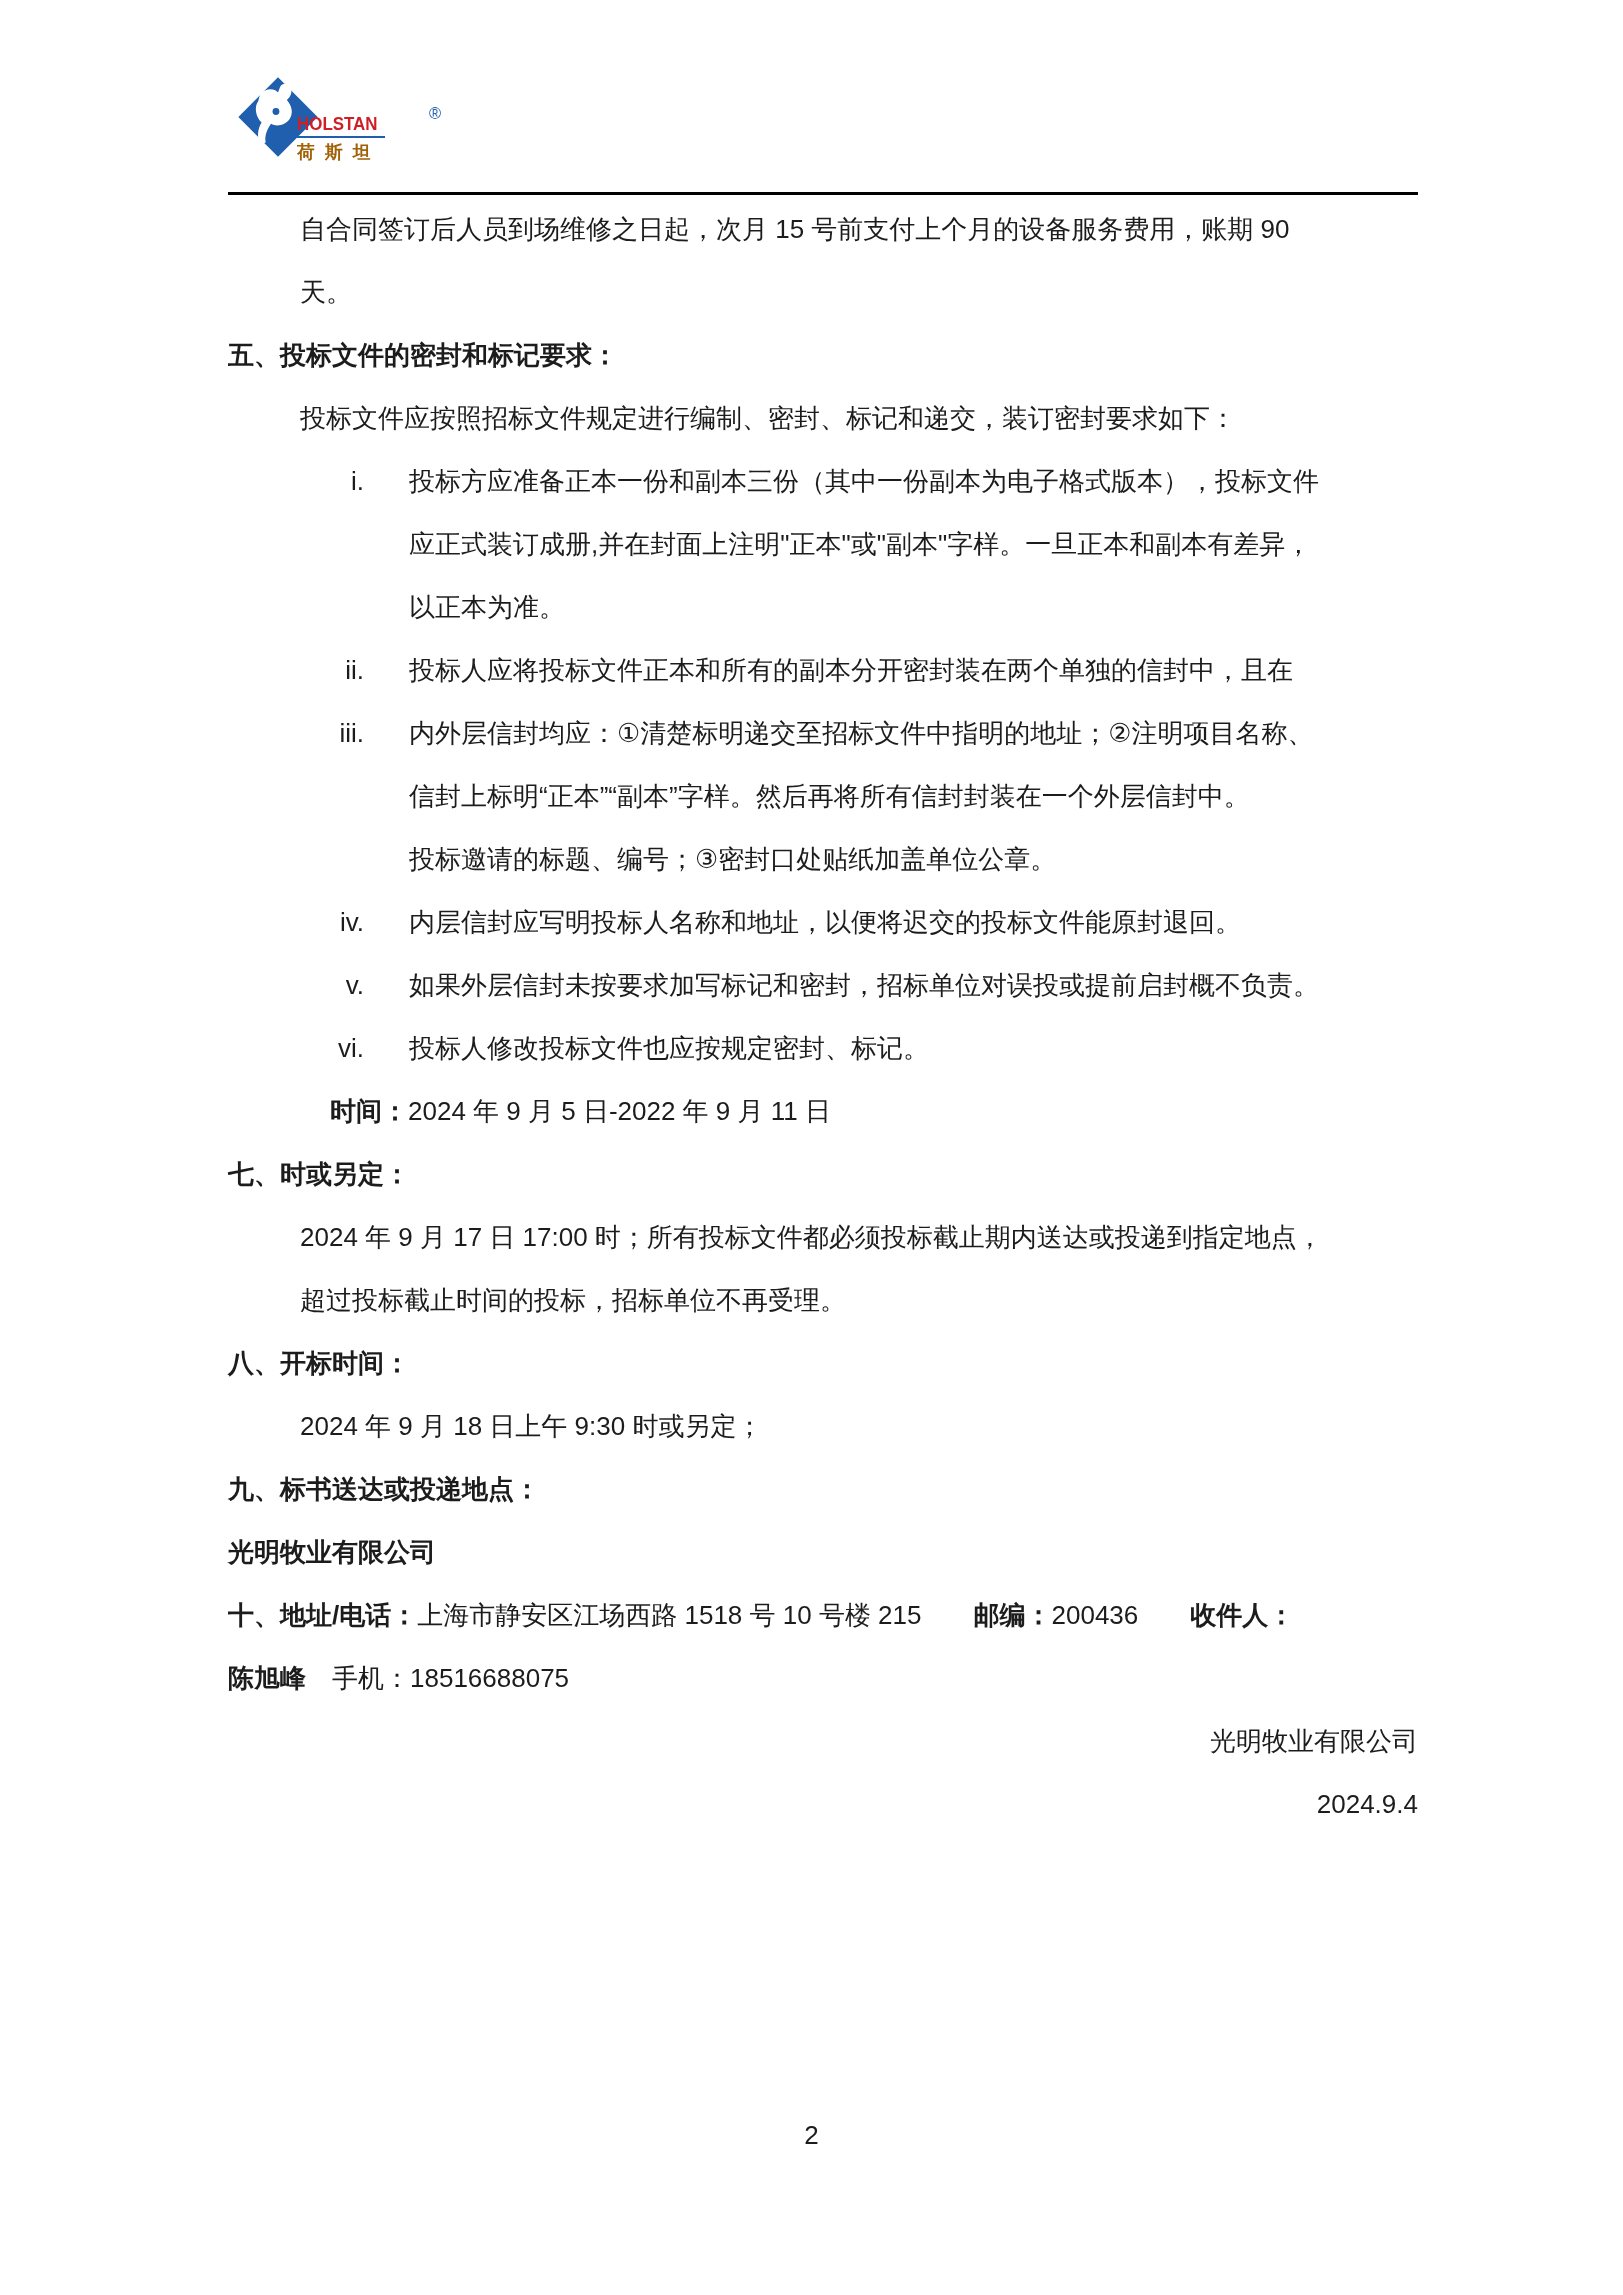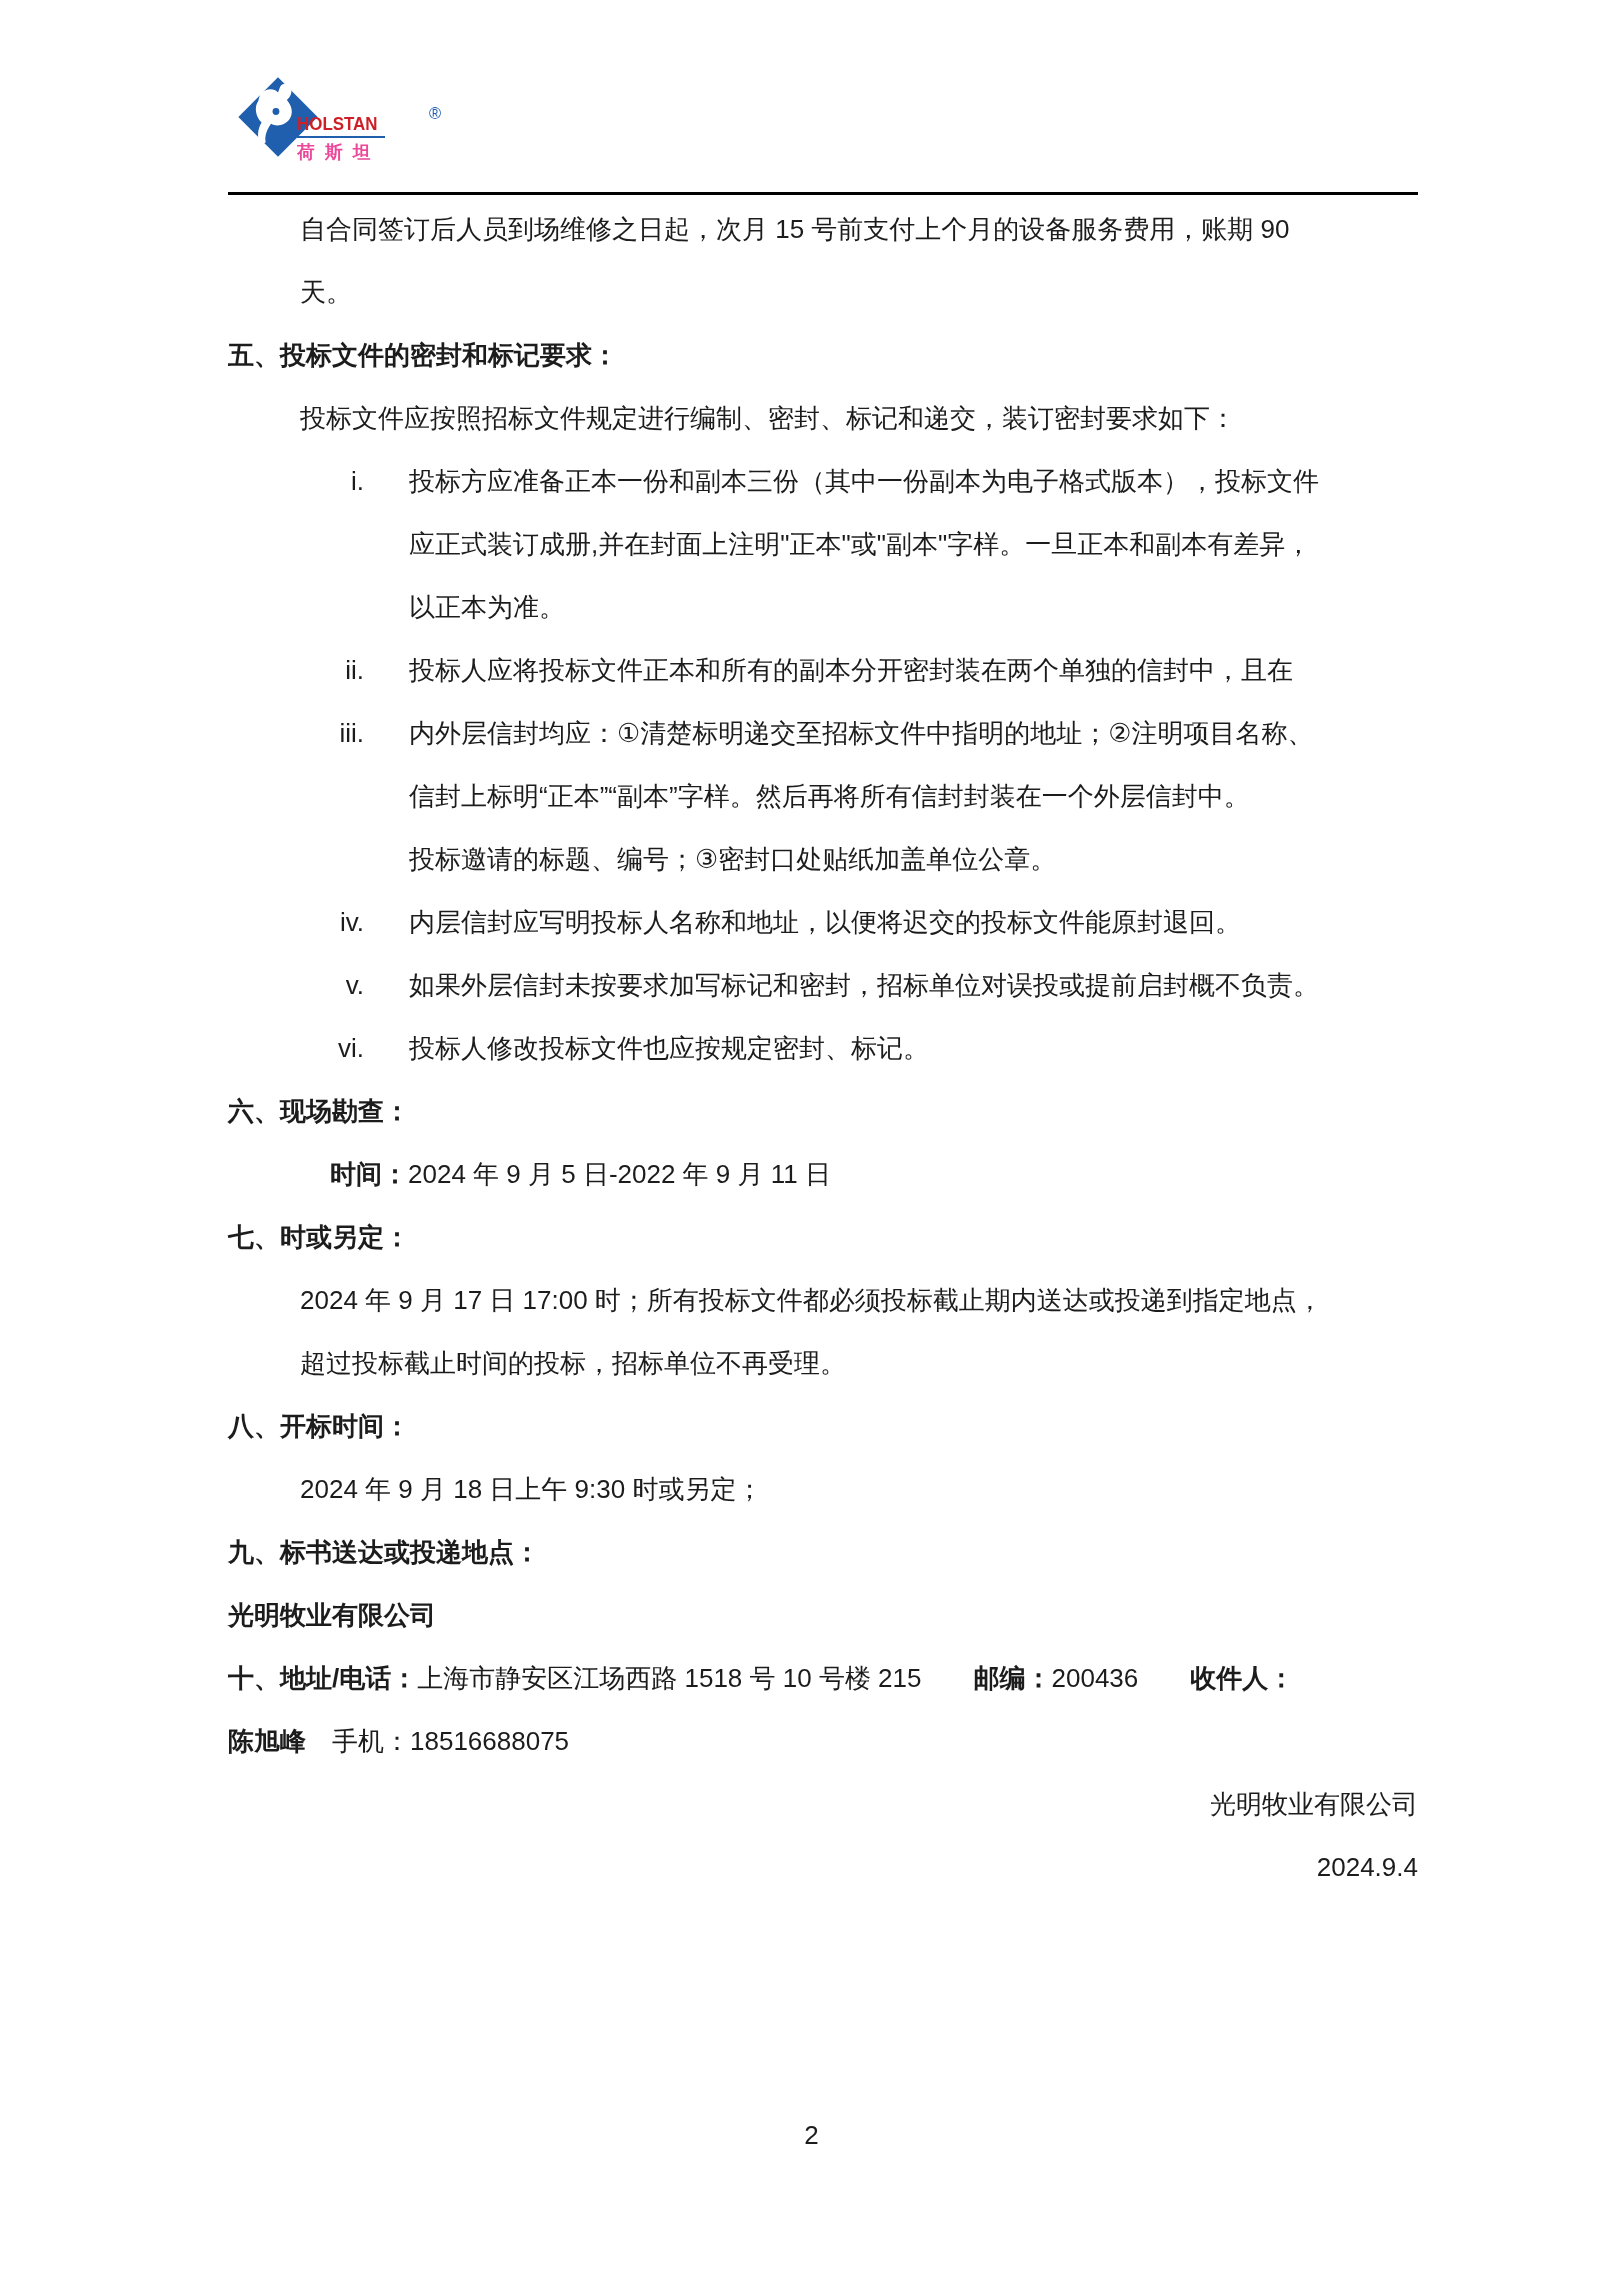--- a/index.html
+++ b/index.html
@@ -14,21 +14,21 @@
   
   .logo{position:absolute;left:237px;top:65px;width:205px;height:109px;text-decoration:underline;}
   .logo-mark{position:absolute;left:0;top:11px;width:82px;height:82px;}
   .logo-text{position:absolute;left:60px;top:48px;}
   .brand-row{position:relative;display:inline-block;border-bottom:2px solid #1f5fae;padding-bottom:1.4px;}
   .brand{
     color:#cf1f26;font-weight:bold;font-size:18.4px;letter-spacing:0px;
     transform:scaleX(.92);transform-origin:left;display:inline-block;white-space:nowrap;
   }
   .reg{position:absolute;left:132px;top:-9.5px;color:#1f5fae;font-size:16.4px;font-weight:normal;}
-  .cn{margin-top:2px;color:#ec4899;font-size:17.7px;font-weight:bold;letter-spacing:10.2px;white-space:nowrap;}
+  .cn{margin-top:2px;color:#a16207;font-size:17.7px;font-weight:bold;letter-spacing:10.2px;white-space:nowrap;}
   
   .rule{position:absolute;left:228px;top:192px;width:1190px;height:3.4px;background:#000;}
   
   .content{
     position:absolute;left:228px;top:198px;width:1190px;
     font-size:26px;
   }
   .line{position:relative;height:63px;line-height:63px;white-space:nowrap;}
   .line.body{padding-left:72px;}
   .line.sub{padding-left:102px;}
@@ -75,21 +75,20 @@
       <div class="line list"><span class="marker">i.</span><span class="seg">投标方应准备正本一份和副本三份（其中一份副本为电子格式版本），投标文件</span></div>
       <div class="line listcont"><span class="seg">应正式装订成册,并在封面上注明"正本"或"副本"字样。一旦正本和副本有差异，</span></div>
       <div class="line listcont"><span class="seg">以正本为准。</span></div>
       <div class="line list"><span class="marker">ii.</span><span class="seg">投标人应将投标文件正本和所有的副本分开密封装在两个单独的信封中，且在</span></div>
       <div class="line list"><span class="marker">iii.</span><span class="seg">内外层信封均应：①清楚标明递交至招标文件中指明的地址；②注明项目名称、</span></div>
       <div class="line listcont"><span class="seg">信封上标明“正本”“副本”字样。然后再将所有信封封装在一个外层信封中。</span></div>
       <div class="line listcont"><span class="seg">投标邀请的标题、编号；③密封口处贴纸加盖单位公章。</span></div>
       <div class="line list"><span class="marker">iv.</span><span class="seg">内层信封应写明投标人名称和地址，以便将迟交的投标文件能原封退回。</span></div>
       <div class="line list"><span class="marker">v.</span><span class="seg">如果外层信封未按要求加写标记和密封，招标单位对误投或提前启封概不负责。</span></div>
       <div class="line list"><span class="marker">vi.</span><span class="seg">投标人修改投标文件也应按规定密封、标记。</span></div>
-      <div class="line heading"><span class="seg bold">六、现场勘查：</span></div>
       <div class="line sub"><span class="seg bold">时间：</span><span class="seg">2024 年 9 月 5 日-2022 年 9 月 11 日</span></div>
       <div class="line heading"><span class="seg bold">七、时或另定：</span></div>
       <div class="line body"><span class="seg">2024 年 9 月 17 日 17:00 时；所有投标文件都必须投标截止期内送达或投递到指定地点，</span></div>
       <div class="line body"><span class="seg">超过投标截止时间的投标，招标单位不再受理。</span></div>
       <div class="line heading"><span class="seg bold">八、开标时间：</span></div>
       <div class="line body"><span class="seg">2024 年 9 月 18 日上午 9:30 时或另定；</span></div>
       <div class="line heading"><span class="seg bold">九、标书送达或投递地点：</span></div>
       <div class="line heading"><span class="seg bold">光明牧业有限公司</span></div>
       <div class="line plain"><span class="seg bold">十、地址/电话：</span><span class="seg">上海市静安区江场西路 1518 号 10 号楼 215　　</span><span class="seg bold">邮编：</span><span class="seg">200436　　</span><span class="seg bold">收件人：</span></div>
       <div class="line plain"><span class="seg bold">陈旭峰</span><span class="seg">　手机：18516688075</span></div>

